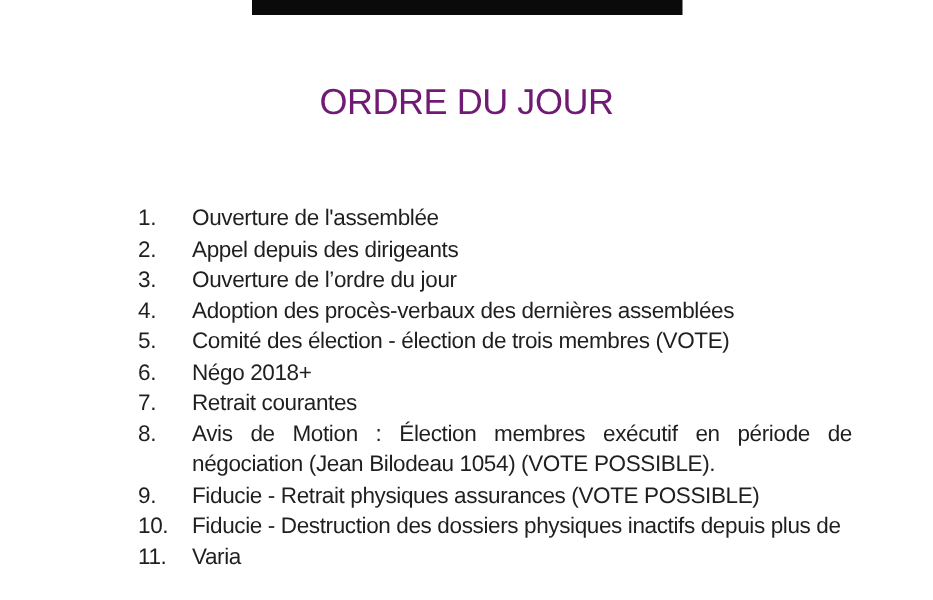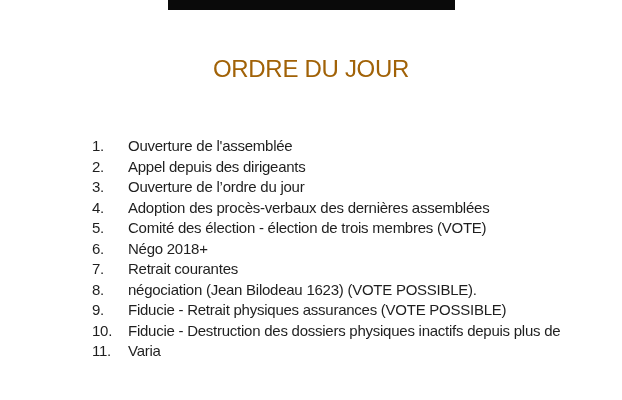--- a/index.html
+++ b/index.html
@@ -28,21 +28,21 @@
     position: absolute;
     top: 52px;
     left: 0;
     width: 622px;
     margin: 0;
     text-align: center;
     font-size: 24px;
     font-weight: 400;
     letter-spacing: -0.3px;
     line-height: 34px;
-    color: #a16207;
+    color: #701a75;
   }
   .agenda {
     position: absolute;
     left: 92px;
     top: 136px;
     font-size: 15px;
     line-height: 20.5px;
     letter-spacing: -0.25px;
     color: #1f1f1f;
   }
@@ -122,21 +122,22 @@
       </div>
       <div class="agenda-item">
         <div class="item-num">7.</div>
         <div class="item-lines">
           <div class="item-line">Retrait courantes</div>
         </div>
       </div>
       <div class="agenda-item">
         <div class="item-num">8.</div>
         <div class="item-lines">
-          <div class="item-line">négociation (Jean Bilodeau 1623) (VOTE POSSIBLE).</div>
+          <div class="item-line just">Avis de Motion : Élection membres exécutif en période de</div>
+          <div class="item-line">négociation (Jean Bilodeau 1054) (VOTE POSSIBLE).</div>
         </div>
       </div>
       <div class="agenda-item">
         <div class="item-num">9.</div>
         <div class="item-lines">
           <div class="item-line">Fiducie - Retrait physiques assurances (VOTE POSSIBLE)</div>
         </div>
       </div>
       <div class="agenda-item">
         <div class="item-num">10.</div>

